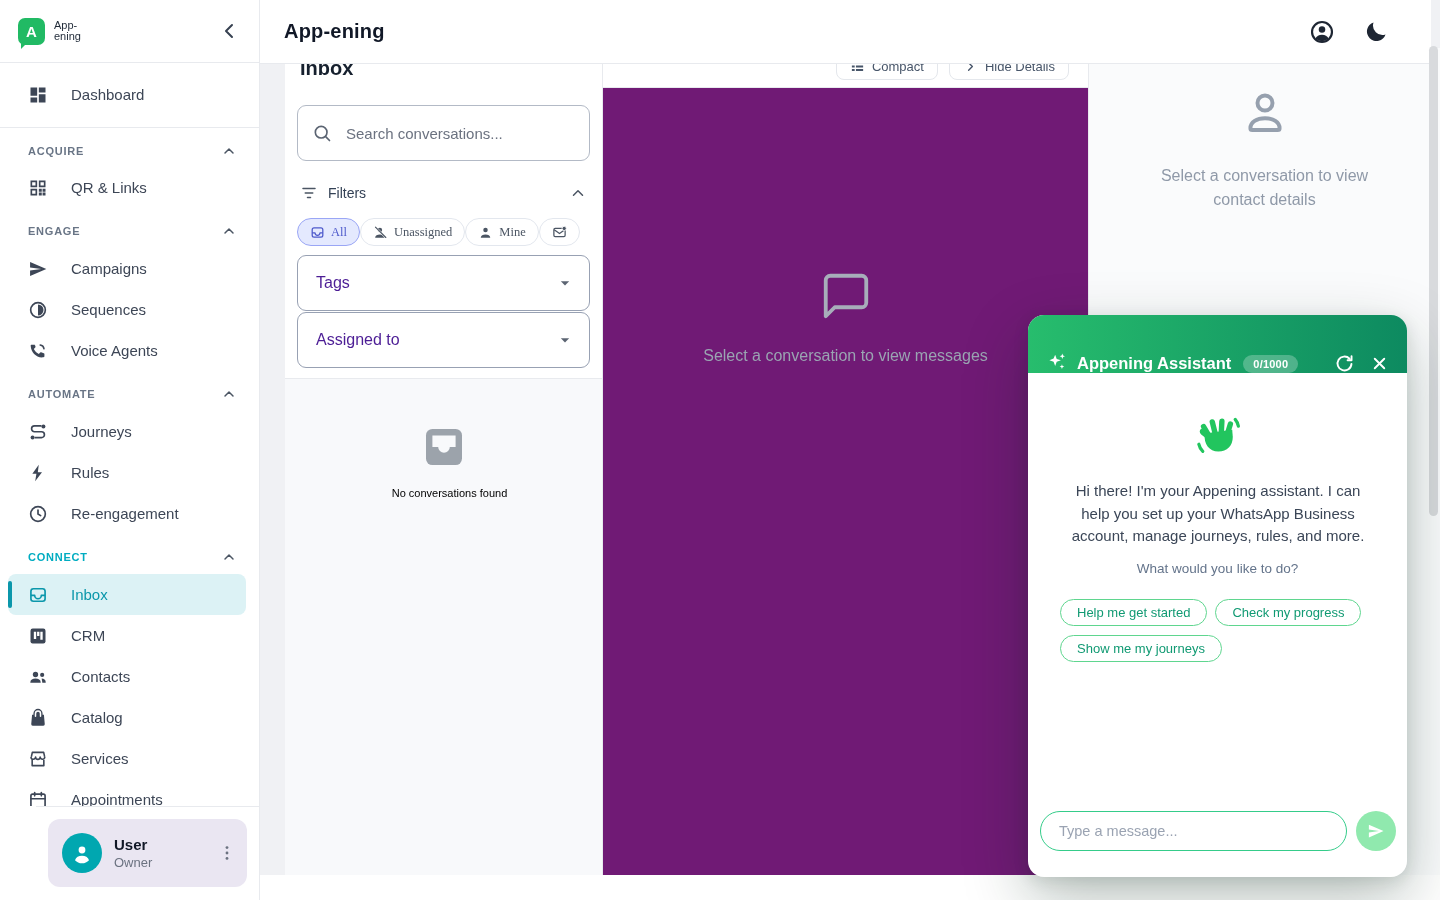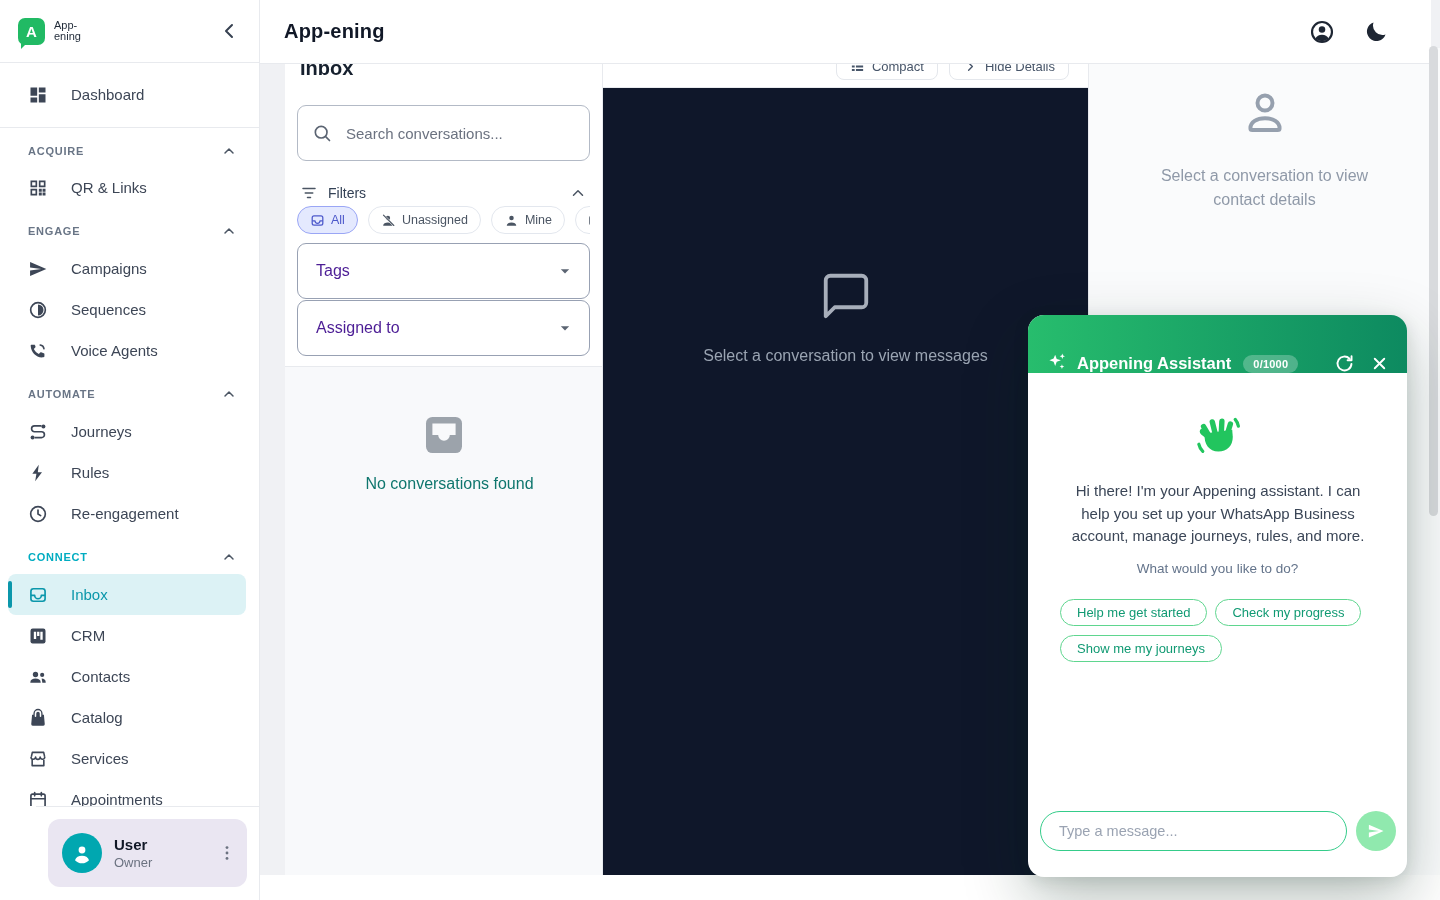--- a/index.html
+++ b/index.html
@@ -66,43 +66,43 @@
   .search-box { margin-top:24px; height:56px; border:1px solid #b3bac6; border-radius:9px; background:#fff;
     display:flex; align-items:center; padding:0 14px; gap:14px; }
   .search-box svg { width:20px; height:20px; color:#5b6472; flex:none; }
   .search-box input { border:none; outline:none; flex:1; font-size:15px; color:#1f2937; background:transparent;
     font-family:Liberation Sans, sans-serif; }
   .search-box input::placeholder { color:#6b7280; }
   .filters-row { margin-top:20px; height:24px; display:flex; align-items:center; gap:10px; padding:0 3px; }
   .filters-row .ficon { width:18px; height:18px; color:#4b5563; }
   .filters-label { font-size:14px; color:#334155; }
   .filters-caret { margin-left:auto; width:18px; height:18px; color:#4b5563; cursor:pointer; }
-  .chips { margin-top:1px; display:flex; gap:10px; overflow:hidden; white-space:nowrap; }
+  .chips { margin-top:13px; display:flex; overflow:hidden; white-space:nowrap;font-family:Liberation Serif, serif; }
   .chip { height:28px; border:1px solid #e3e7ee; border-radius:14px; background:#fff; display:inline-flex;
     align-items:center; gap:6px; padding:0 12px; font-size:12.5px; color:#4b5563; cursor:pointer; flex:none; }
   .chip svg { width:15px; height:15px; }
   .chip.selected { background:#e4e9fe; border-color:#9aa6f5; color:#4d59cb; }
   .chip.selected svg { color:#4d59cb; }
   .select-box { margin-top:9px; height:56px; border:1px solid #98a1b3; border-radius:9px; background:#fff;
     display:flex; align-items:center; padding:0 14px 0 18px; cursor:pointer; }
   .select-box + .select-box { margin-top:1px; }
   .select-label { font-size:16px; color:#4c1d95; }
   .select-caret { margin-left:auto; width:20px; height:20px; color:#5b6472; }
   .list-empty { padding-top:44px; display:flex; flex-direction:column; align-items:center; gap:16px; }
   .list-empty svg { width:48px; height:48px; color:#9ca3ab; }
-  .empty-text { font-size:16px; color:#0f766e;margin-left:12px; }
+  .empty-text { font-size:11px; color:#000000;margin-left:12px; }
 
   .chat-panel { position:absolute; left:603px; top:48px; width:485px; height:827px; z-index:2;
     display:flex; flex-direction:column; }
   .chat-toolbar { height:40px; background:#fff; border-bottom:1px solid #e8eaee;
     display:flex; justify-content:flex-end; align-items:flex-start; gap:11px; padding:4px 19px 0 0; }
   .tool-btn { height:28px; border:1px solid #e4e7ec; border-radius:8px; background:#fff; display:flex;
     align-items:center; gap:7px; padding:0 13px; font-size:13px; color:#475569; cursor:pointer; }
   .tool-btn svg { width:15px; height:15px; color:#475569; }
-  .chat-empty { flex:1; background:#0f172a; display:flex; flex-direction:column; align-items:center;
+  .chat-empty { flex:1; background:#701a75; display:flex; flex-direction:column; align-items:center;
     justify-content:center; gap:24px; padding-bottom:330px; }
   .chat-empty svg { width:54px; height:54px; color:#a7aeba; }
   .chat-empty-text { font-size:16px; color:#9aa4b2; }
 
   .details-panel { position:absolute; left:1088px; top:48px; right:0; height:827px; background:#fafbfc;
     border-left:1px solid #e8eaee; z-index:2; display:flex; flex-direction:column; align-items:center; padding-top:40px; }
   .details-panel svg { width:50px; height:50px; color:#96a0ae; }
   .details-text { margin-top:26px; font-size:16px; line-height:24px; color:#8f99a8; text-align:center; }
 
   .page-scrollbar { position:absolute; right:2px; top:46px; width:9px; height:470px; border-radius:5px;

